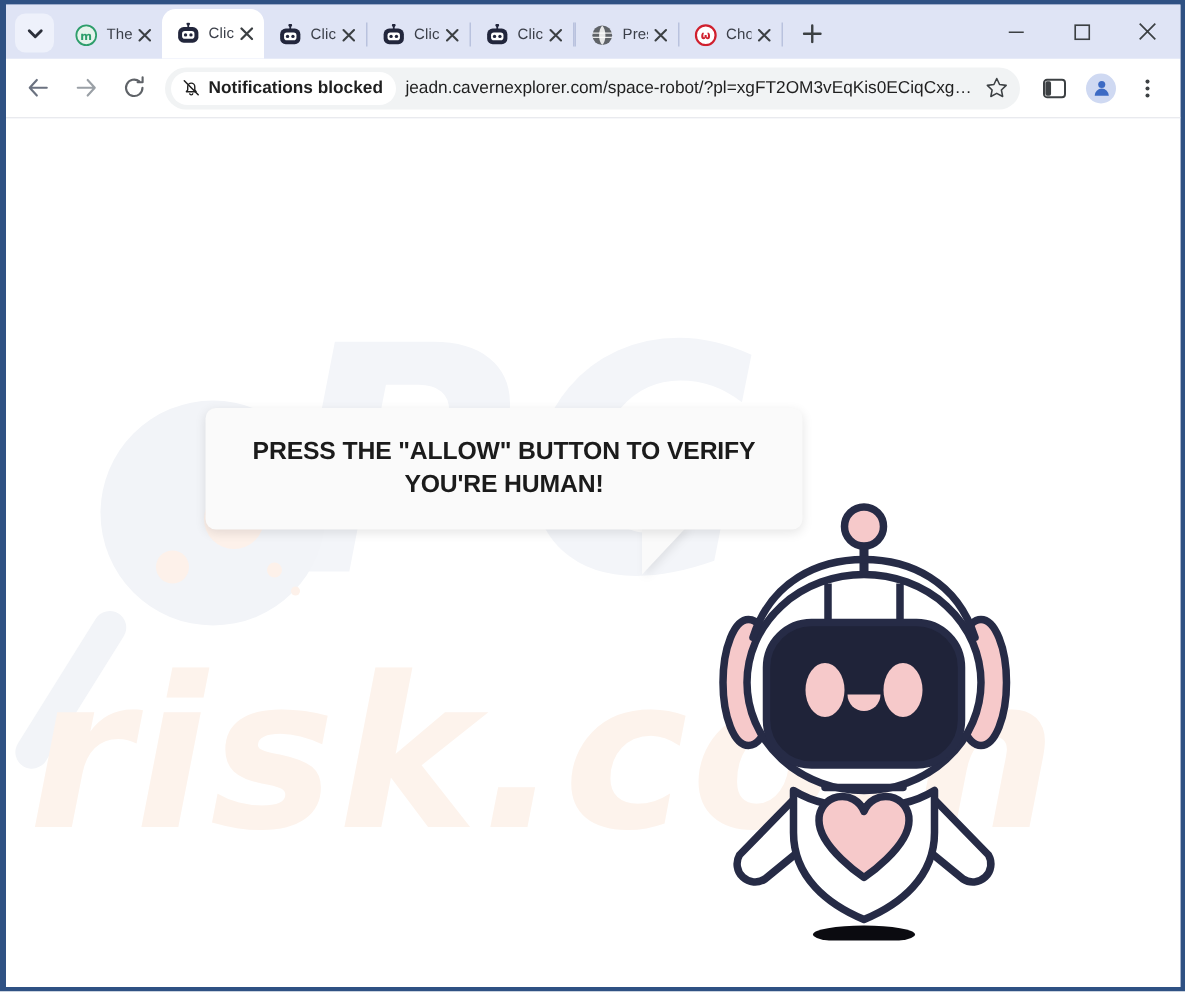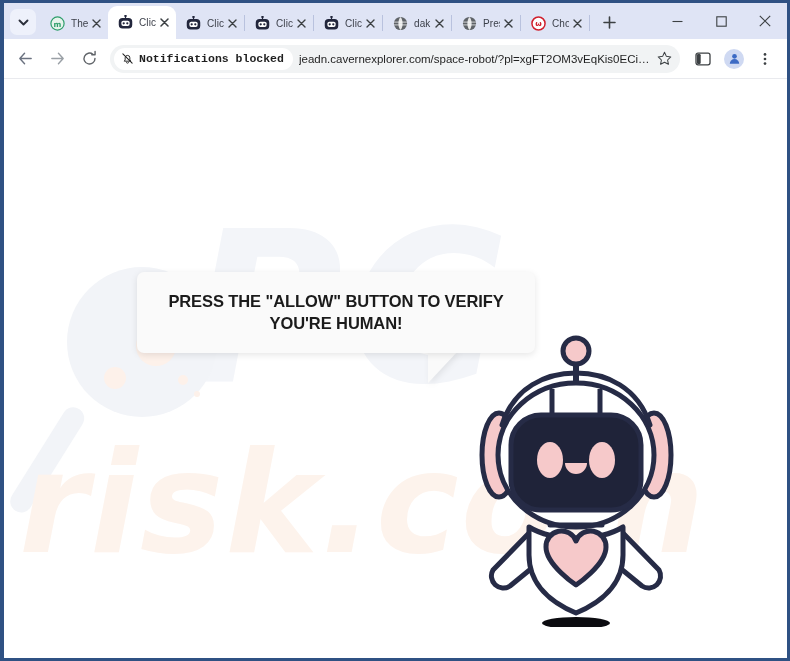--- a/index.html
+++ b/index.html
@@ -168,21 +168,20 @@
     flex: 0 0 auto;
     margin-right: 6px;
     cursor: pointer;
   }
   .perm-chip .chip-label {
     font-size: 11.5px;
     color: #1f1f1f;
     white-space: nowrap;
     margin-left: 5px;
     font-weight: 600;
-    font-family: Liberation Mono, monospace;
   }
   #url-text {
     font-size: 11.5px;
     color: #1f1f1f;
     white-space: nowrap;
     overflow: hidden;
     text-overflow: ellipsis;
     flex: 1 1 auto;
     min-width: 0;
   }
@@ -411,35 +410,20 @@
           <span class="tab-title">Clic</span>
           <span class="tab-close">
             <svg width="9" height="9" viewBox="0 0 9 9">
               <path d="M1 1 L8 8 M8 1 L1 8" stroke="#3c4043" stroke-width="1.4" stroke-linecap="round"></path>
             </svg>
           </span>
         </div>
 
         <div class="tab-sep"></div>
 
-        <div class="tab">
-          <span class="favicon">
-            <svg width="15" height="15" viewBox="0 0 16 16">
-              <circle cx="8" cy="8" r="7" fill="#5f6368"></circle>
-              <path d="M8 1 C5 4, 5 12, 8 15 C11 12, 11 4, 8 1Z" fill="#fff" opacity="0.85"></path>
-              <path d="M1.2 6.5 H14.8 M1.2 9.5 H14.8" stroke="#fff" stroke-width="0.9" opacity="0.85"></path>
-            </svg>
-          </span>
-          <span class="tab-title">dak</span>
-          <span class="tab-close">
-            <svg width="9" height="9" viewBox="0 0 9 9">
-              <path d="M1 1 L8 8 M8 1 L1 8" stroke="#3c4043" stroke-width="1.4" stroke-linecap="round"></path>
-            </svg>
-          </span>
-        </div>
 
         <div class="tab-sep"></div>
 
         <div class="tab">
           <span class="favicon">
             <svg width="15" height="15" viewBox="0 0 16 16">
               <circle cx="8" cy="8" r="7" fill="#5f6368"></circle>
               <path d="M8 1 C5 4, 5 12, 8 15 C11 12, 11 4, 8 1Z" fill="#fff" opacity="0.85"></path>
               <path d="M1.2 6.5 H14.8 M1.2 9.5 H14.8" stroke="#fff" stroke-width="0.9" opacity="0.85"></path>
             </svg>

